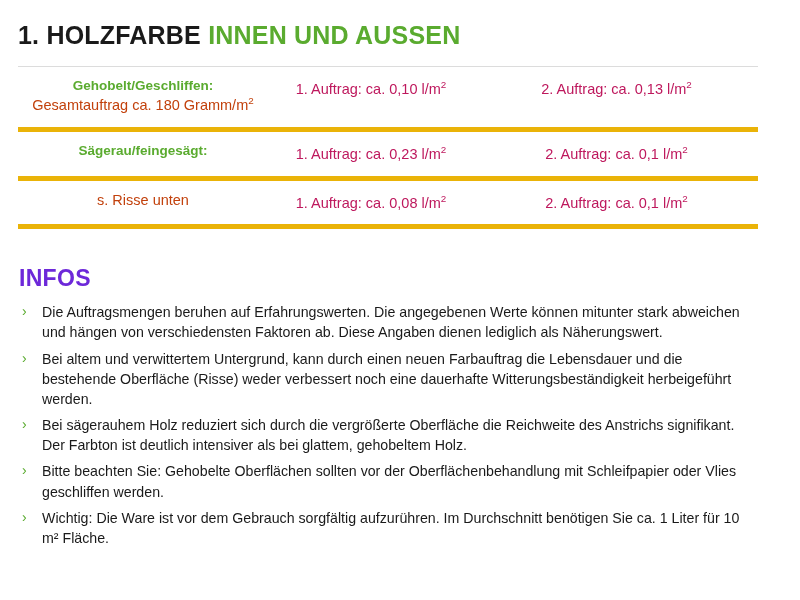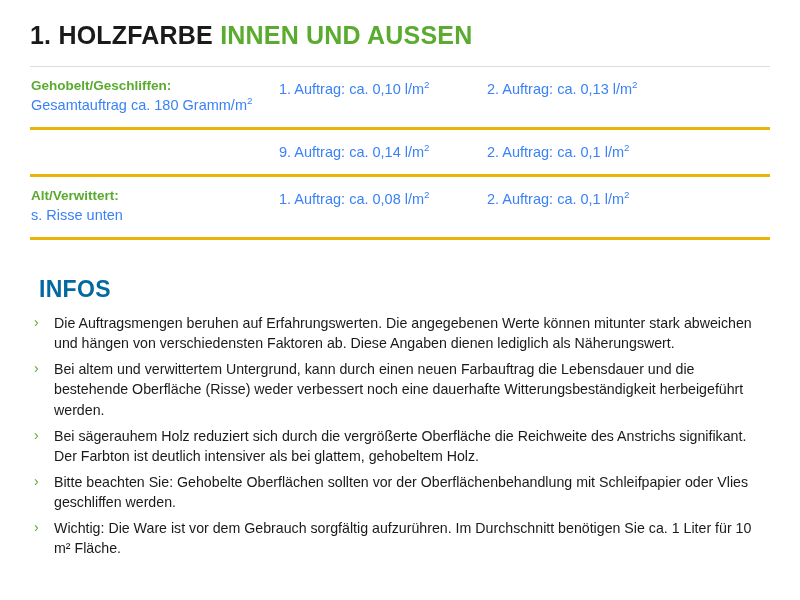--- a/index.html
+++ b/index.html
@@ -12,21 +12,21 @@
     height: 600px;
     font-family: "Liberation Sans", sans-serif;
     color: #1a1a1a;
     overflow: hidden;
   }
   .page {
     position: relative;
     width: 800px;
     height: 600px;
     box-sizing: border-box;
-    padding: 22px 30px 0 30px;
+    padding: 22px 30px 0 18px;
   }
 
   
   .title {
     font-size: 25px;
     font-weight: bold;
     letter-spacing: 0.2px;
     margin: 0 0 16px 0;
     line-height: 1.1;
   }
@@ -34,66 +34,67 @@
   .title .green { color: #5aab2f; }
 
   
   .table {
     width: 740px;
     border-top: 1px solid #dcdcdc;
   }
   .row {
     display: flex;
     align-items: flex-start;
-    border-bottom: 3px solid #eab308;
+    border-bottom: 5px solid #eab308;
     padding: 9px 0 10px 0;
     min-height: 46px;
     box-sizing: border-box;
+    text-align: center;
   }
   .col-label {
     width: 248px;
     flex: 0 0 248px;
     padding-left: 1px;
   }
   .col-a {
     width: 208px;
     flex: 0 0 208px;
   }
   .col-b {
     flex: 1 1 auto;
   }
   .lbl-green {
     color: #5aab2f;
     font-weight: bold;
     font-size: 13.5px;
     line-height: 1.45;
   }
   .lbl-sub {
-    color: #3b82f6;
+    color: #c2410c;
     font-size: 14.5px;
     line-height: 1.5;
   }
   .cell-txt {
     font-size: 14.5px;
-    color: #3b82f6;
+    color: #be185d;
     line-height: 1.5;
     padding-top: 3px;
   }
   sup {
     font-size: 0.68em;
     vertical-align: super;
     line-height: 0;
   }
 
   
   .infos-heading {
     font-size: 23px;
     font-weight: bold;
-    color: #0369a1;
-    margin: 36px 0 10px 9px;
+    color: #6d28d9;
+    margin: 36px 0 10px 1px;
     letter-spacing: 0.3px;
   }
   .info-list {
     list-style: none;
     margin: 0;
     padding: 0;
     width: 740px;
   }
   .info-item {
     position: relative;
@@ -129,28 +130,28 @@
       <div class="col-label">
         <div class="lbl-green">Gehobelt/Geschliffen:</div>
         <div class="lbl-sub"><span>Gesamtauftrag ca. 180 Gramm/m</span><sup>2</sup></div>
       </div>
       <div class="col-a cell-txt"><span>1. Auftrag: ca. 0,10 l/m</span><sup>2</sup></div>
       <div class="col-b cell-txt"><span>2. Auftrag: ca. 0,13 l/m</span><sup>2</sup></div>
     </div>
 
     <div class="row">
       <div class="col-label">
+        <div class="lbl-green">Sägerau/feingesägt:</div>
       </div>
-      <div class="col-a cell-txt"><span>9. Auftrag: ca. 0,14 l/m</span><sup>2</sup></div>
+      <div class="col-a cell-txt"><span>1. Auftrag: ca. 0,23 l/m</span><sup>2</sup></div>
       <div class="col-b cell-txt"><span>2. Auftrag: ca. 0,1 l/m</span><sup>2</sup></div>
     </div>
 
     <div class="row">
       <div class="col-label">
-        <div class="lbl-green">Alt/Verwittert:</div>
         <div class="lbl-sub"><span>s. Risse unten</span><sup></sup></div>
       </div>
       <div class="col-a cell-txt"><span>1. Auftrag: ca. 0,08 l/m</span><sup>2</sup></div>
       <div class="col-b cell-txt"><span>2. Auftrag: ca. 0,1 l/m</span><sup>2</sup></div>
     </div>
 
   </div>
 
   <h2 class="infos-heading">INFOS</h2>
 

